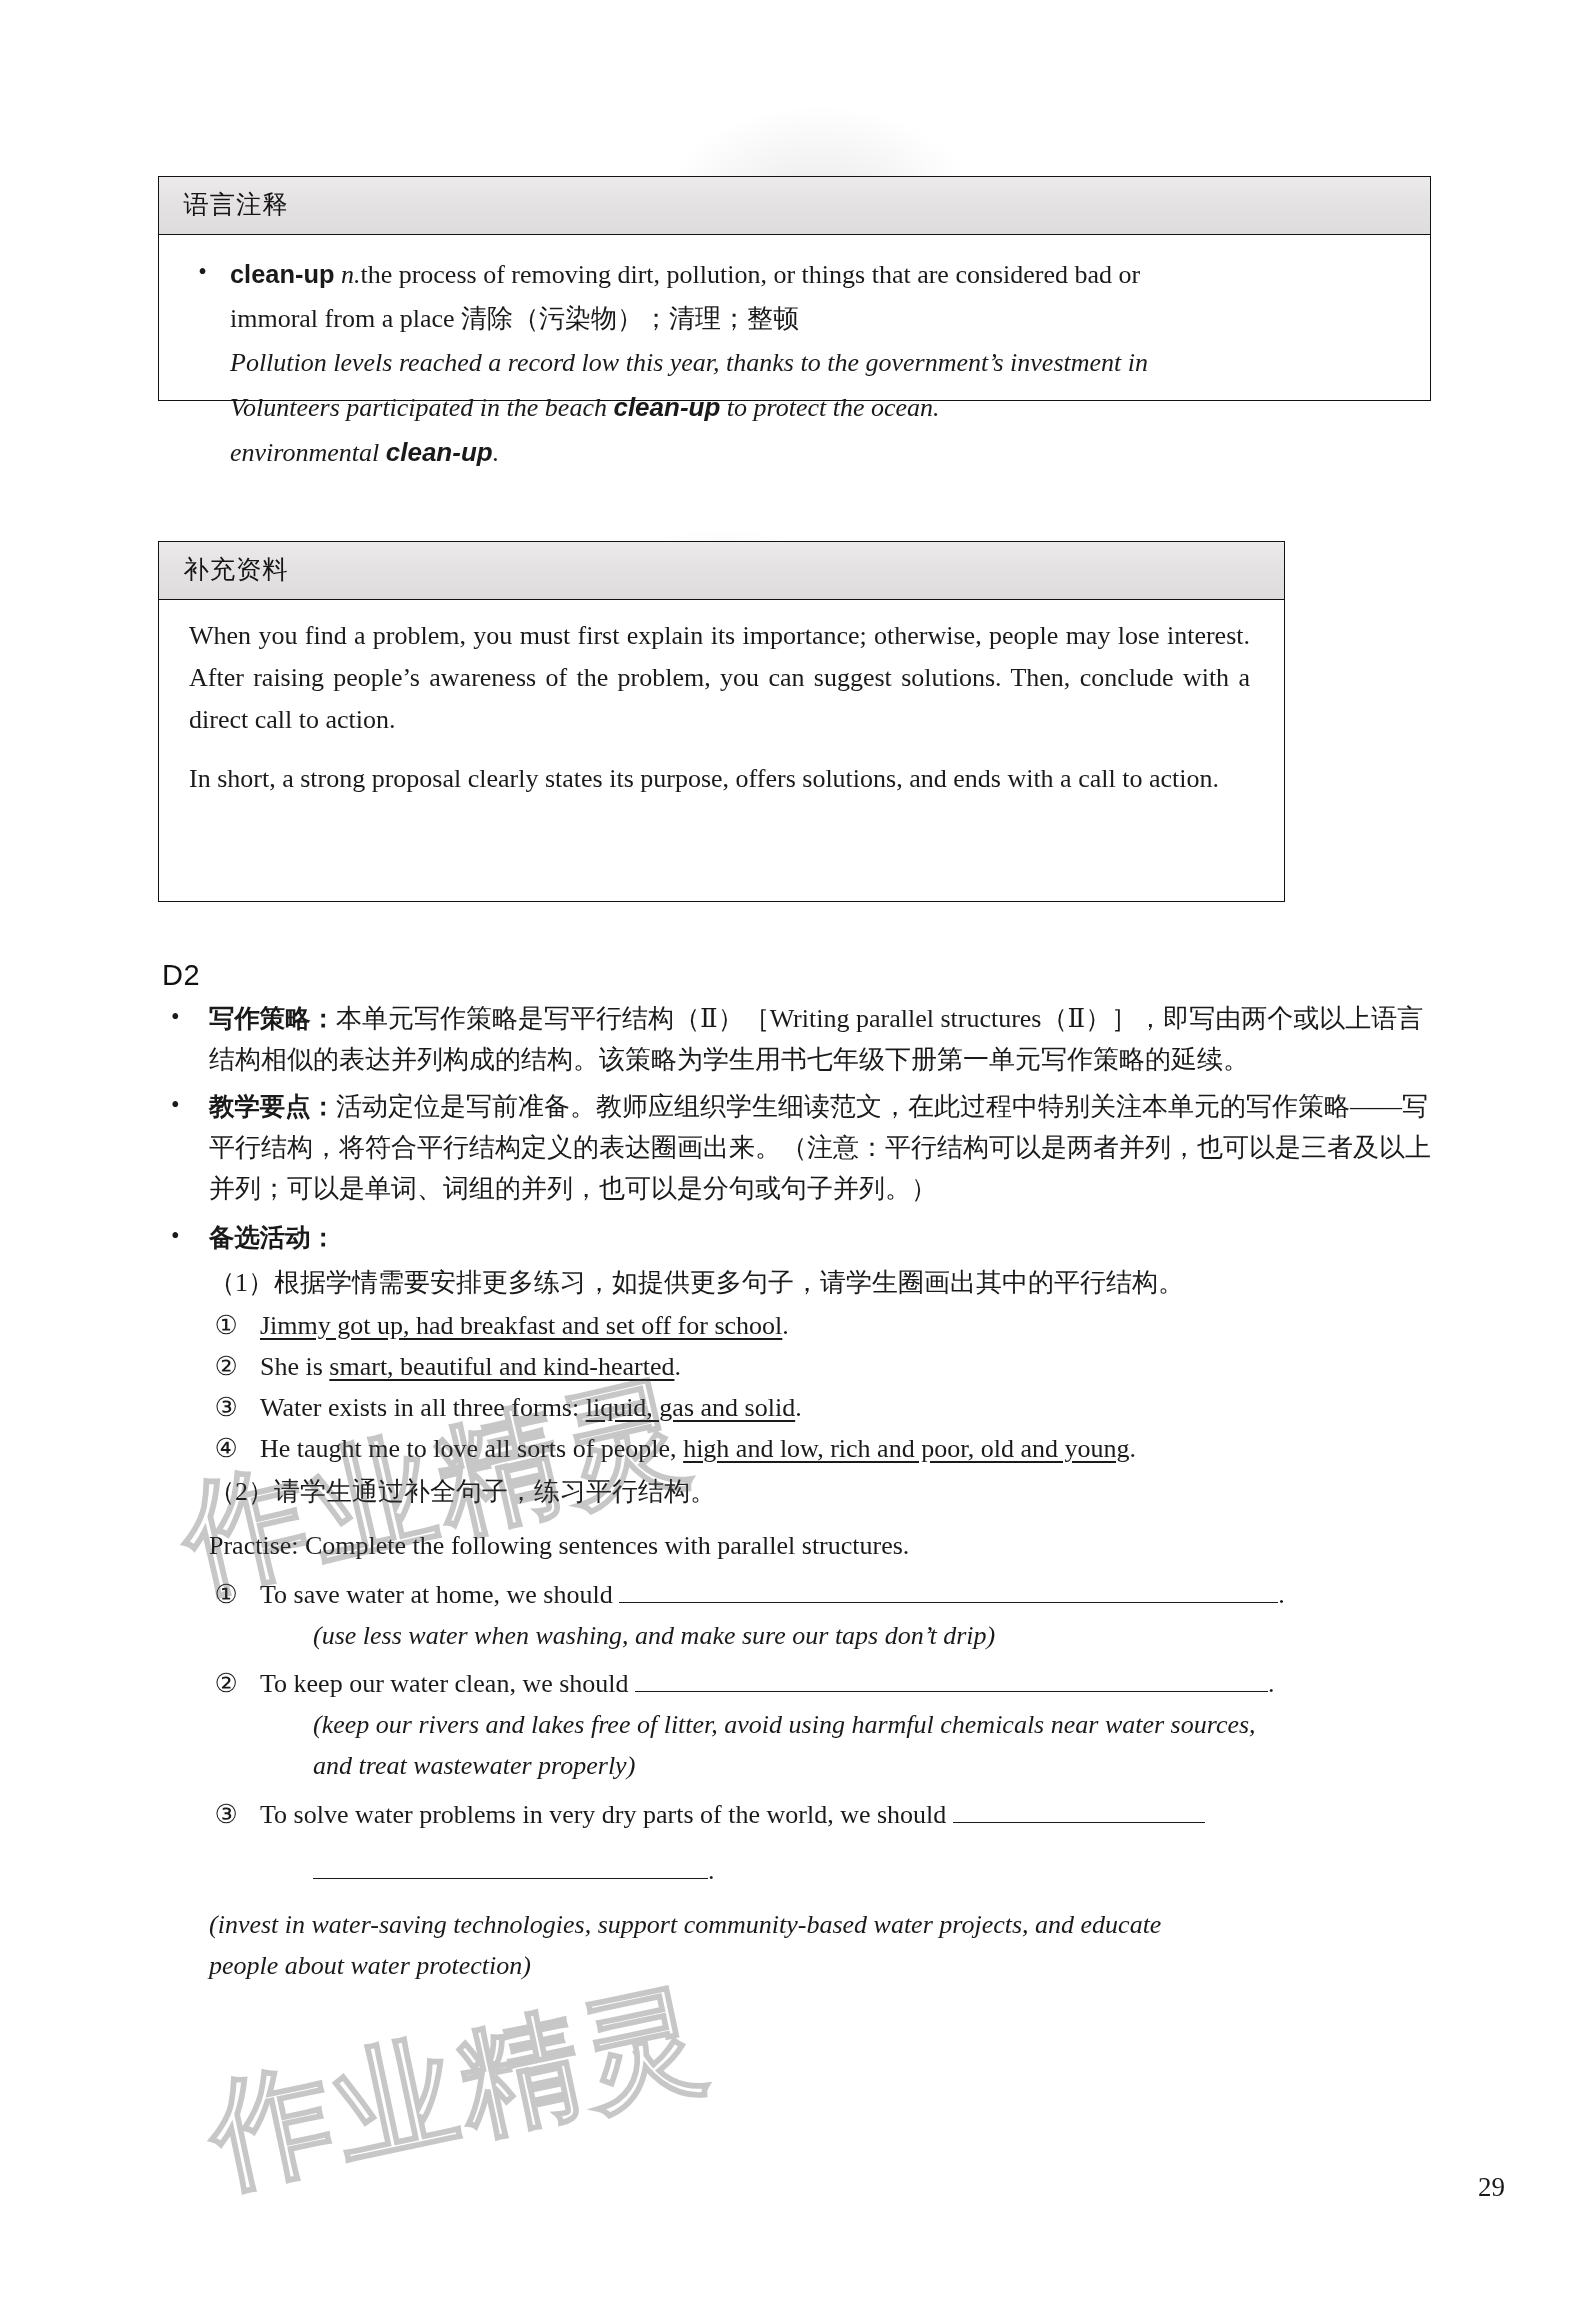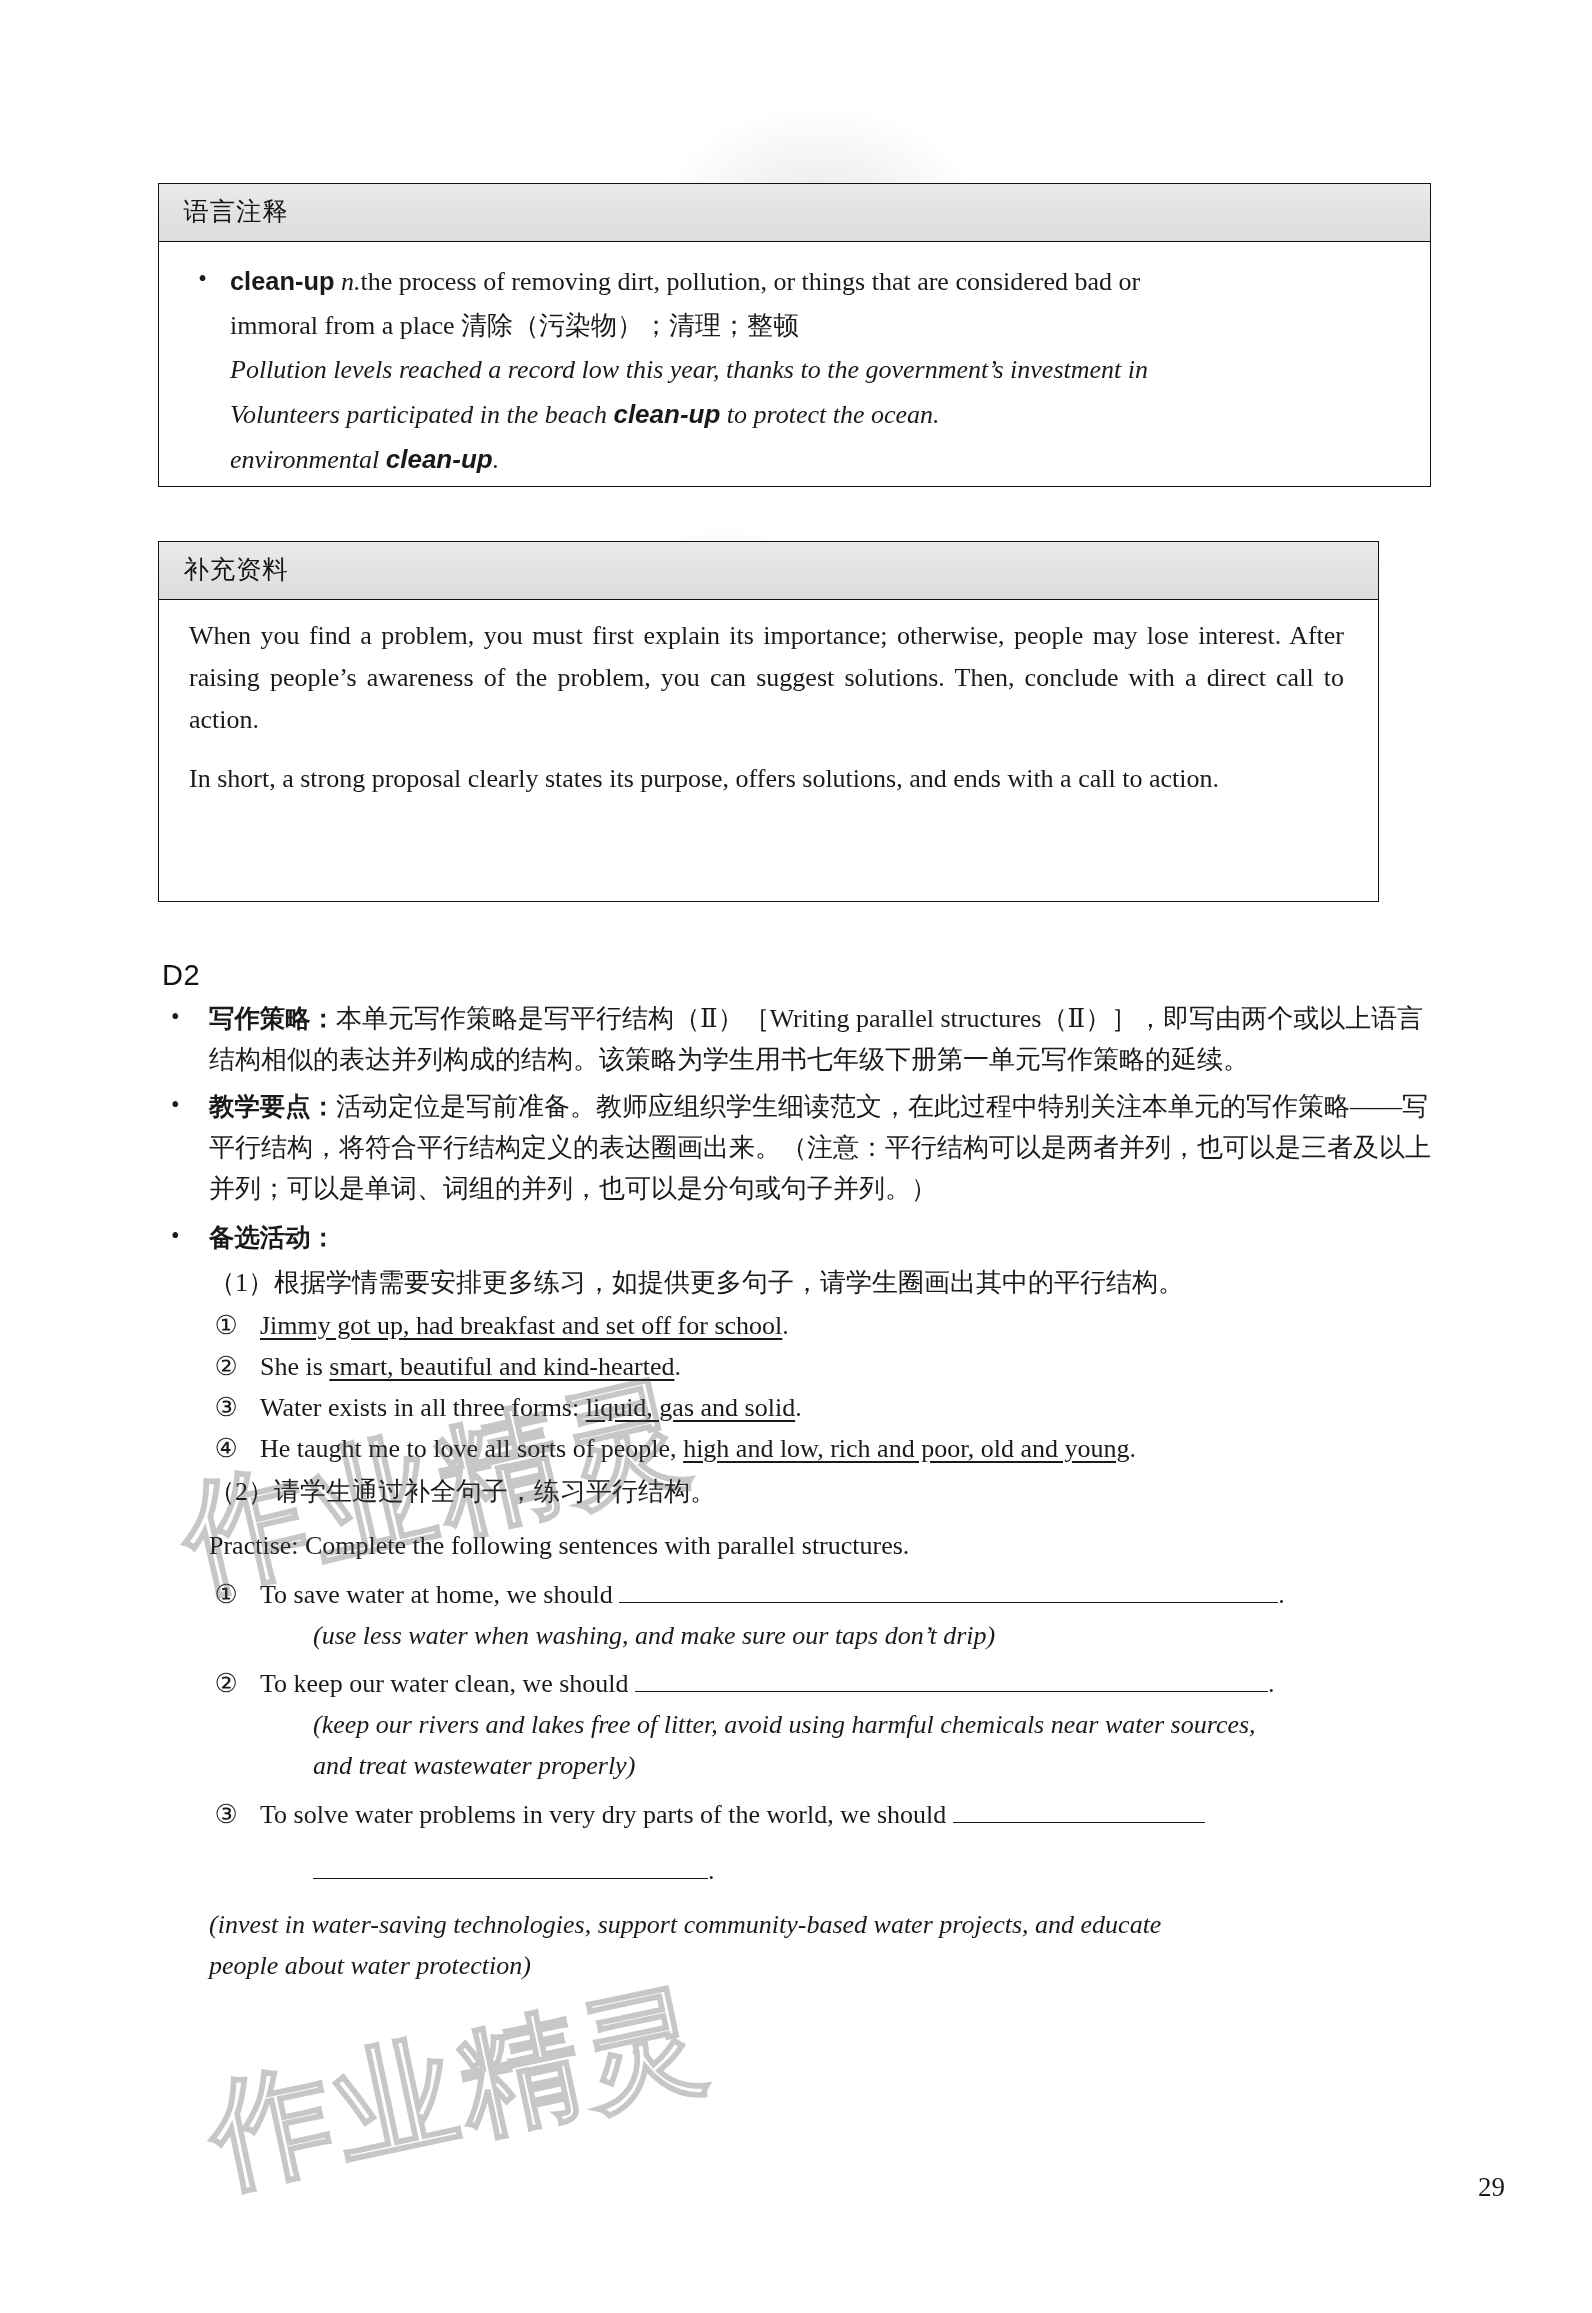--- a/index.html
+++ b/index.html
@@ -154,42 +154,42 @@
   }
 </style>
 </head>
 <body>
 
 <div class="page">
 
   <div class="scan-smudge" style="left:659px;top:104px;width:320px;height:217px;"></div>
   <div class="scan-smudge" style="left:584px;top:527px;width:282px;height:169px;"></div>
 
-  <div class="panel" style="left:158px; top:183px; width:1273px; height:304px;">
+  <div class="panel" style="left:158px; top:176px; width:1273px; height:225px;">
     <div class="panel-head">语言注释</div>
     <div class="panel-body">
       <div class="dl-item">
         <div class="para">
           <span class="bold sans" style="font-size:25.4px;">clean-up</span><span> </span><span class="ital">n.</span><span>the process of removing dirt, pollution, or things that are considered bad or</span>
         </div>
         <div class="para">
           <span>immoral from a place</span><span> </span><span class="cn">清除（污染物）；清理；整顿</span>
         </div>
         <div class="para ital">Pollution levels reached a record low this year, thanks to the government’s investment in</div>
         <div class="para ital">
           <span>Volunteers participated in the beach </span><span class="bold sans ital">clean-up</span><span> to protect the ocean.</span>
         </div>
         <div class="para ital">
           <span>environmental </span><span class="bold sans ital">clean-up</span><span>.</span>
         </div>
       </div>
     </div>
   </div>
 
-  <div class="panel" style="left:158px; top:541px; width:1221px; height:361px;">
+  <div class="panel" style="left:158px; top:541px; width:1127px; height:361px;">
     <div class="panel-head">补充资料</div>
     <div class="panel-body" style="padding:15px 34px 17px 30px;">
       <div class="para" style="text-align:justify; margin-bottom:17px;">When you find a problem, you must first explain its importance; otherwise, people may lose interest. After raising people’s awareness of the problem, you can suggest solutions. Then, conclude with a direct call to action.</div>
       <div class="para" style="text-align:justify;">In short, a strong proposal clearly states its purpose, offers solutions, and ends with a call to action.</div>
     </div>
   </div>
 
   <div class="sec-title" style="left:162px; top:959px;">D2</div>
 
   <div class="body-block" style="left:158px; top:998px; width:1281px;">

